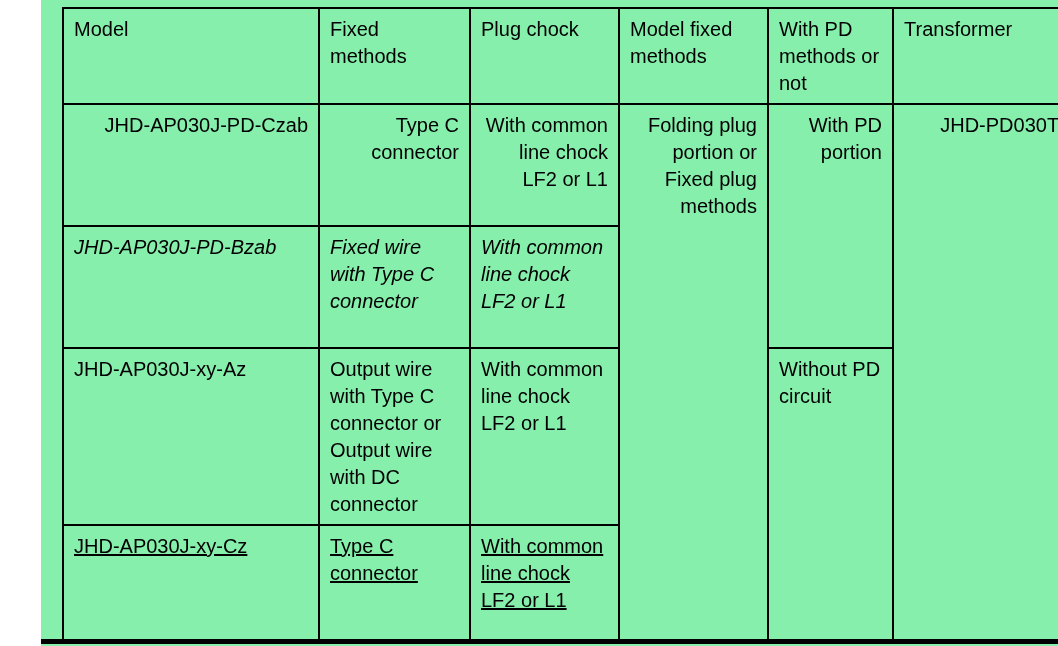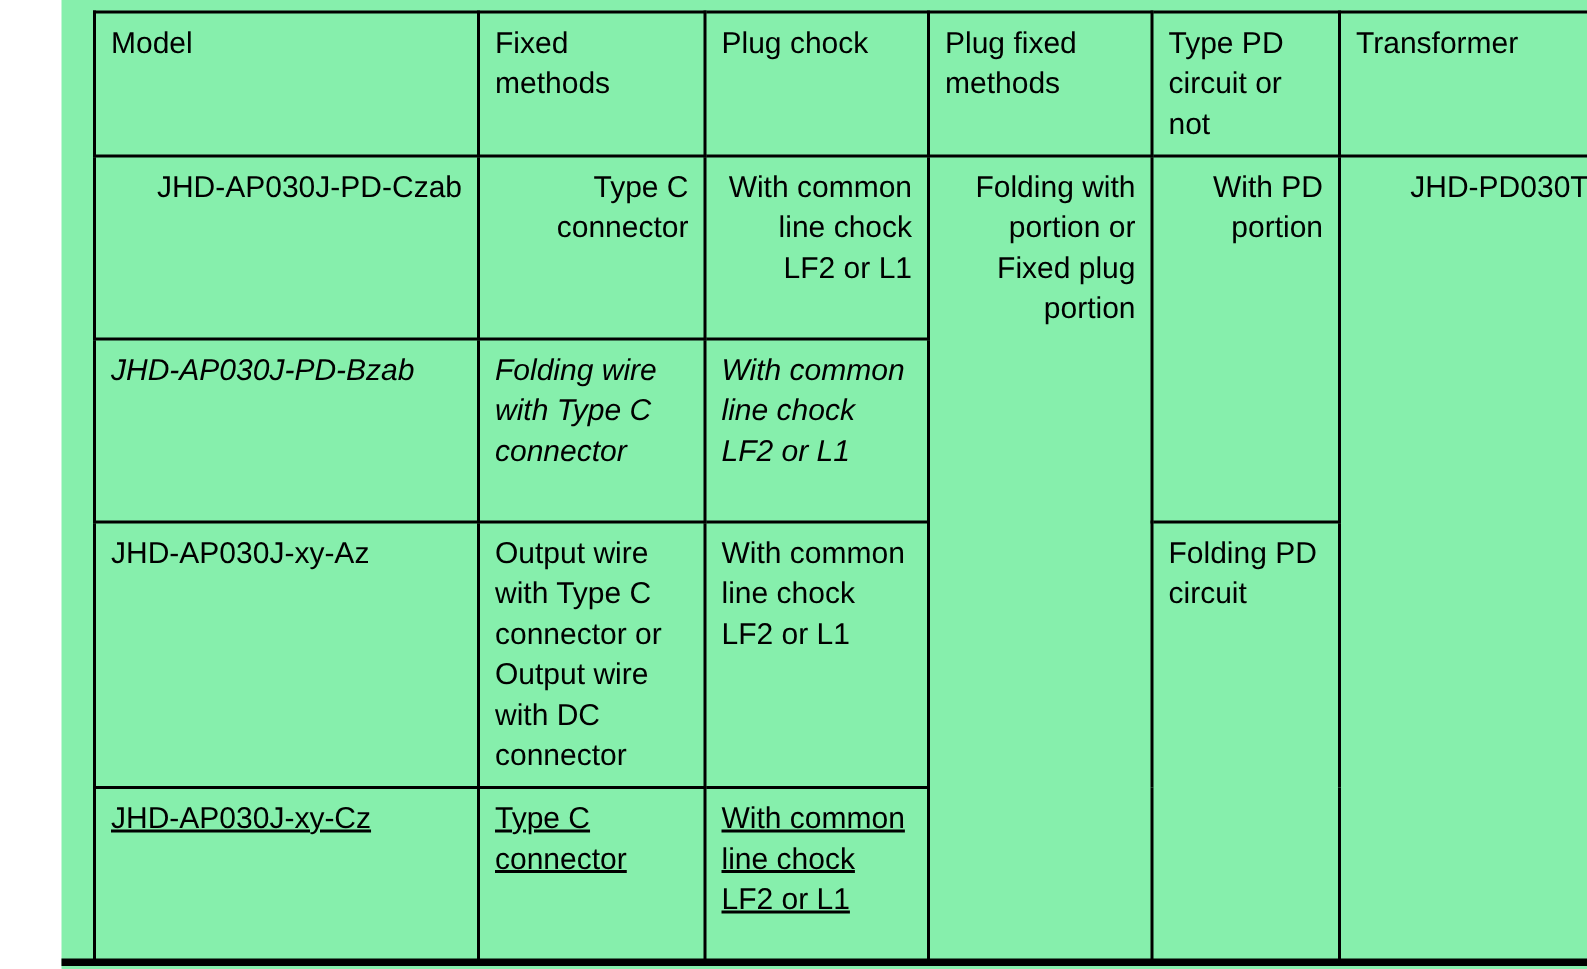--- a/index.html
+++ b/index.html
@@ -59,42 +59,42 @@
         <col style="width:149px">
         <col style="width:149px">
         <col style="width:125px">
         <col style="width:196px">
       </colgroup>
       <tbody>
         <tr class="header-row">
           <td>Model</td>
           <td>Fixed methods</td>
           <td>Plug chock</td>
-          <td>Plug fixed methods</td>
-          <td>Type PD circuit or not</td>
+          <td>Model fixed methods</td>
+          <td>With PD methods or not</td>
           <td>Transformer</td>
         </tr>
         <tr class="body-row-1">
           <td>JHD-AP030J-PD-Czab</td>
           <td>Type C connector</td>
           <td>With common line chock LF2 or L1</td>
-          <td rowspan="4">Folding with portion or Fixed plug portion</td>
+          <td rowspan="4">Folding plug portion or Fixed plug methods</td>
           <td rowspan="2">With PD portion</td>
           <td rowspan="4">JHD-PD030T-A</td>
         </tr>
         <tr class="body-row-2">
           <td>JHD-AP030J-PD-Bzab</td>
-          <td>Folding wire with Type C connector</td>
+          <td>Fixed wire with Type C connector</td>
           <td>With common line chock LF2 or L1</td>
         </tr>
         <tr class="body-row-3">
           <td>JHD-AP030J-xy-Az</td>
           <td>Output wire with Type C connector or Output wire with DC connector</td>
           <td>With common line chock LF2 or L1</td>
-          <td rowspan="2">Folding PD circuit</td>
+          <td rowspan="2">Without PD circuit</td>
         </tr>
         <tr class="body-row-4">
           <td>JHD-AP030J-xy-Cz</td>
           <td>Type C connector</td>
           <td>With common line chock LF2 or L1</td>
         </tr>
       </tbody>
     </table>
     <div class="bottom-rule"></div>
   </div>

